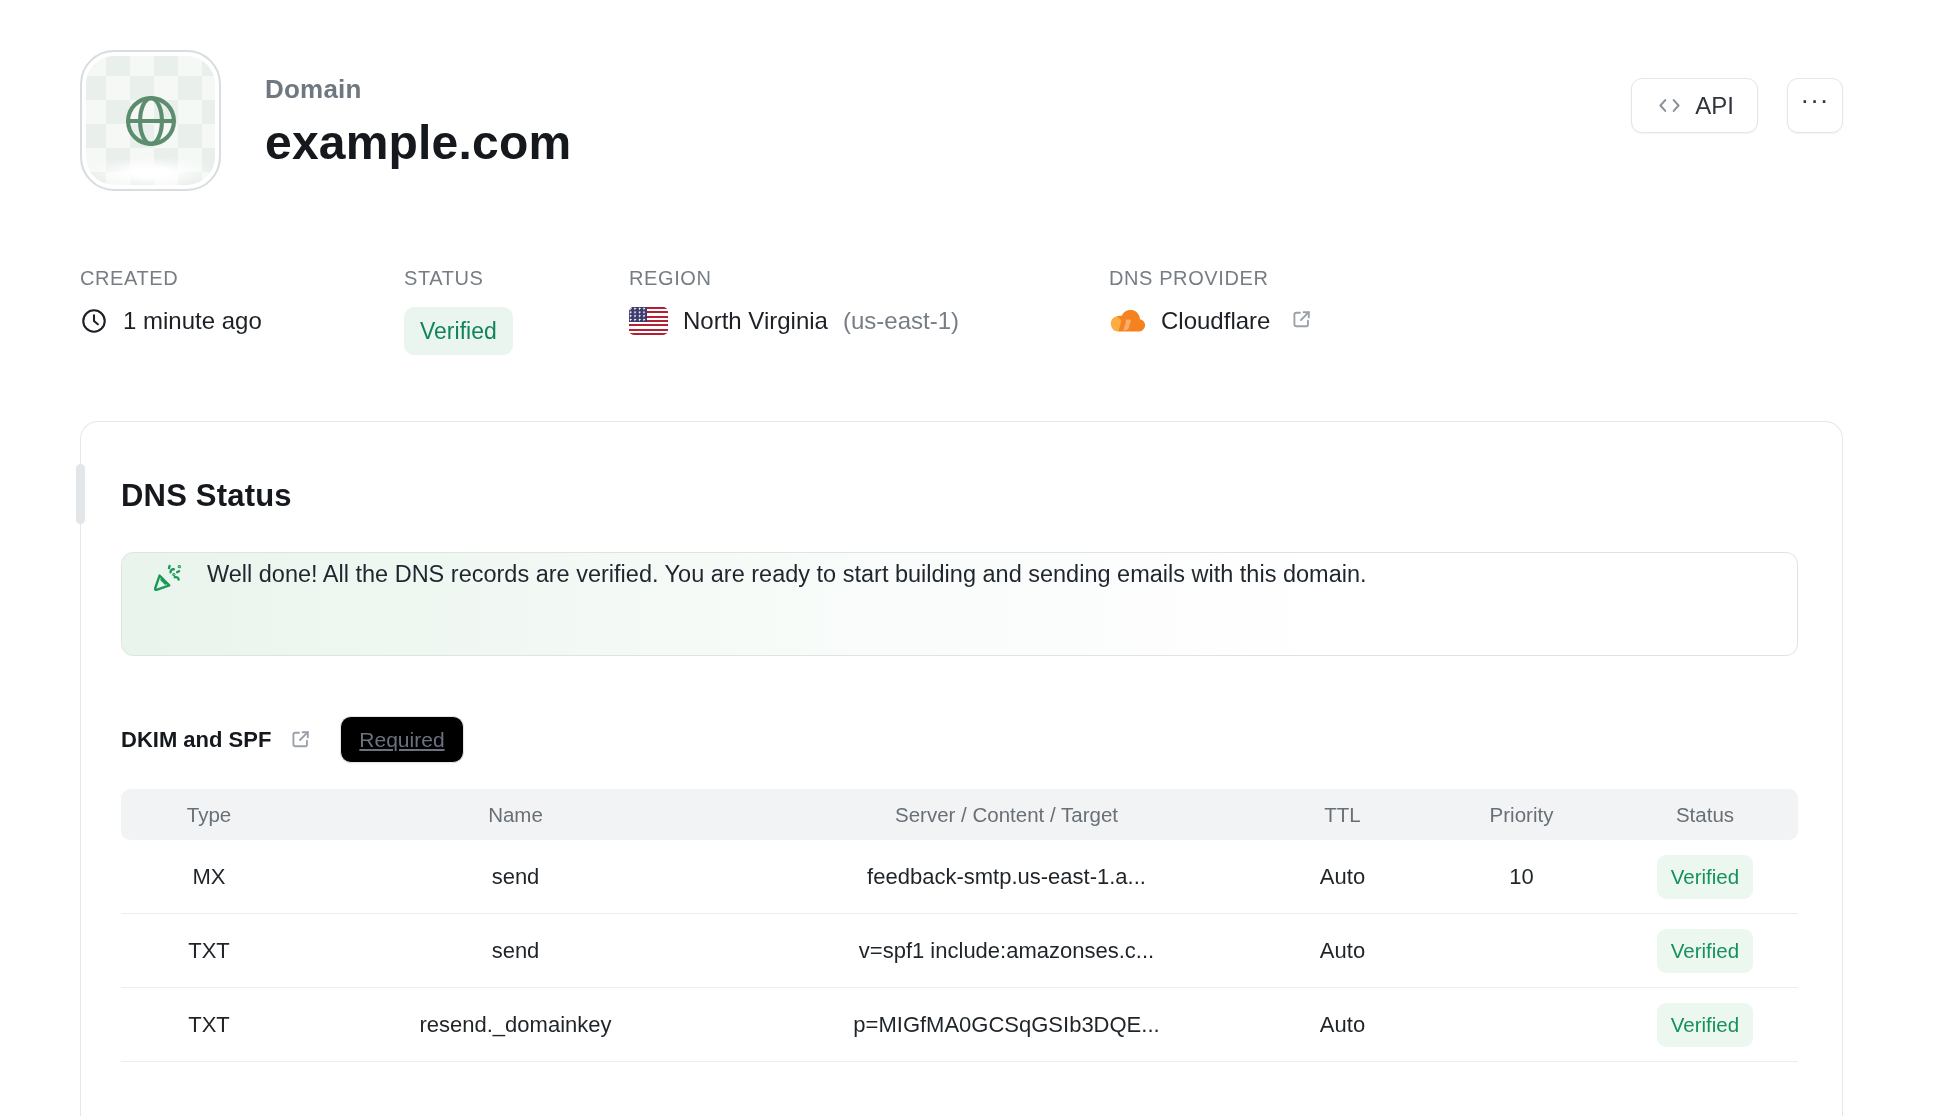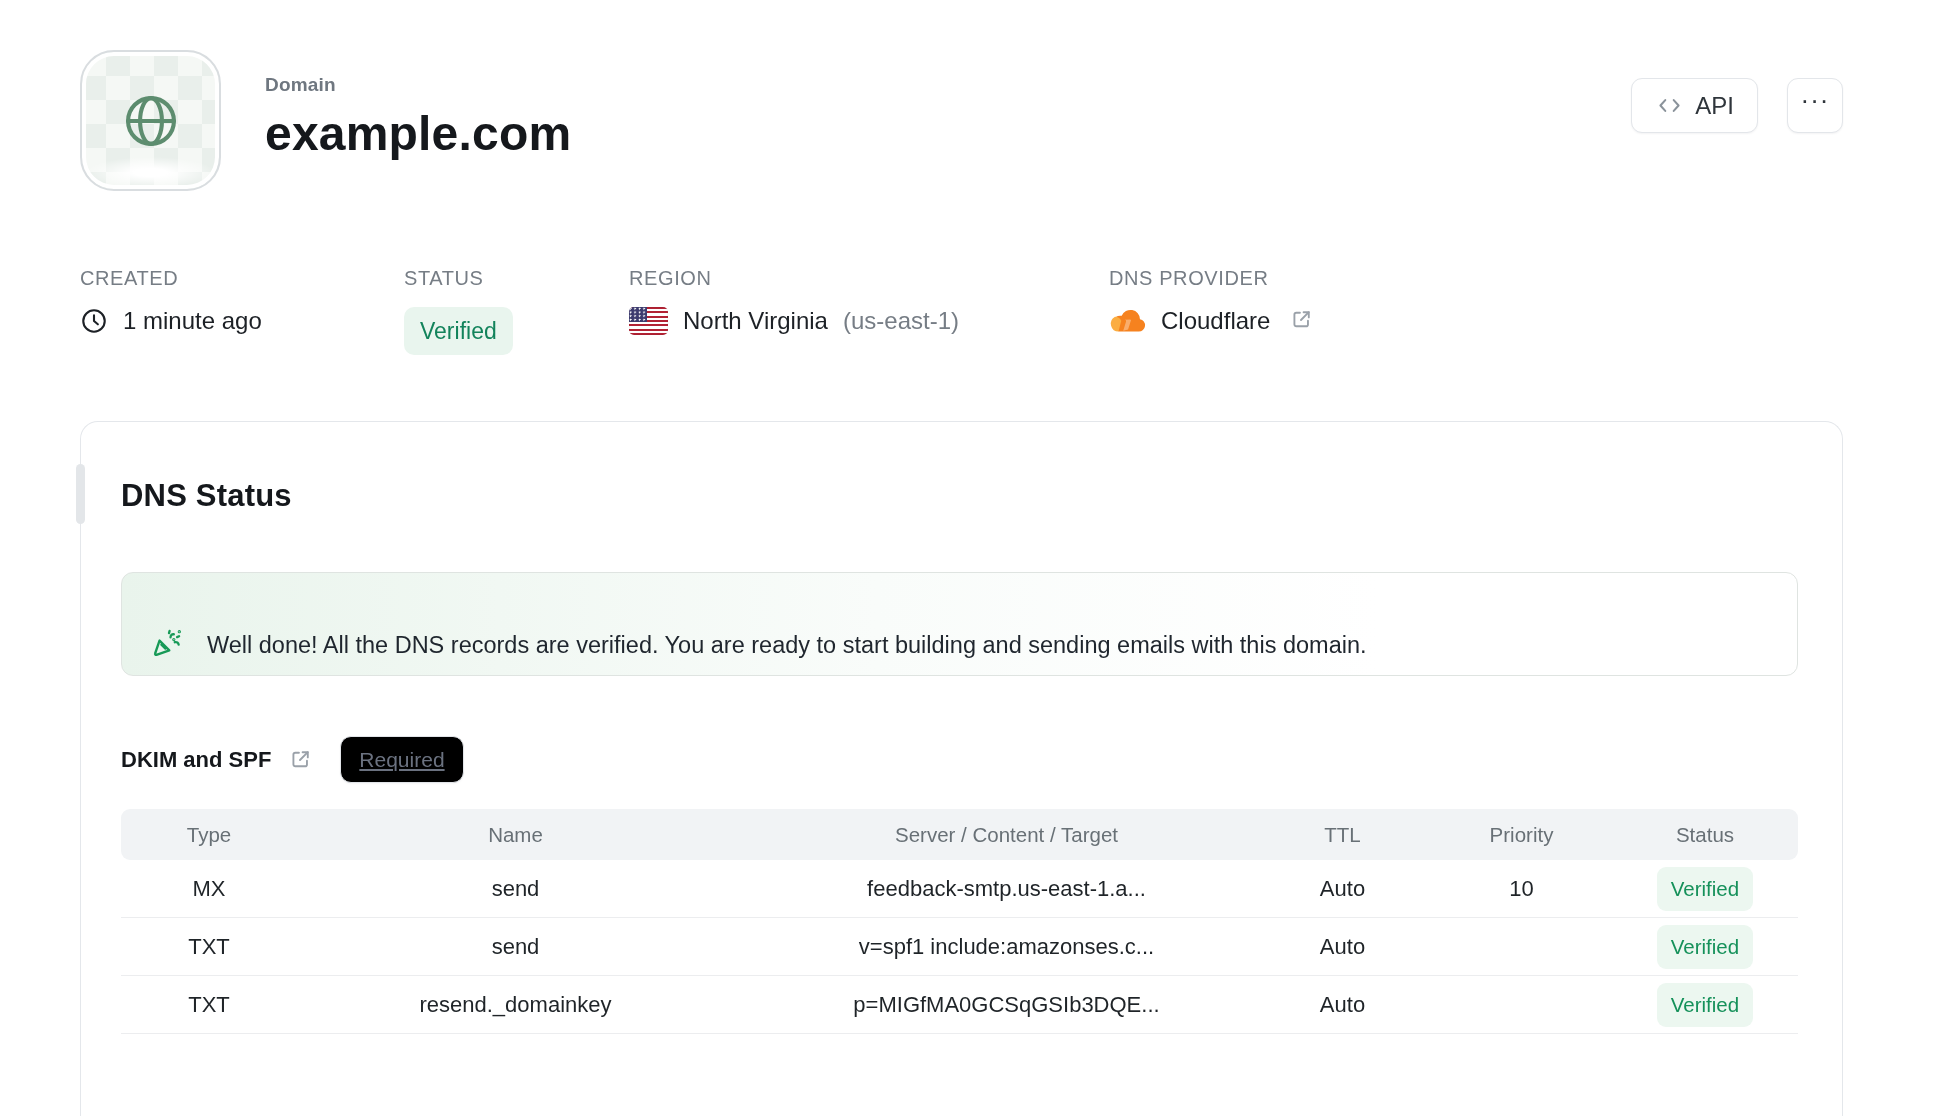--- a/index.html
+++ b/index.html
@@ -10,21 +10,21 @@
   .header { display:flex; padding:50px 101px 0 80px; align-items:flex-start; }
   .domain-tile { width:141px; height:141px; border-radius:34px; border:2px solid #d9dde0;
     position:relative; overflow:hidden; flex:0 0 auto;
     background:
       radial-gradient(closest-side at 50% 88%, #ffffff 25%, rgba(255,255,255,0) 95%),
       repeating-conic-gradient(#e9efeb 0% 25%, #f5f8f5 0% 50%);
     background-size:100% 100%, 48px 48px;
     box-shadow: inset 0 0 0 4px #fff; }
   .globe { position:absolute; left:50%; top:50%; transform:translate(-50%,-50%); }
   .header-text { margin-left:44px; padding-top:24px; }
-  .domain-label { font-size:19px; font-weight:600; color:#6f7780; letter-spacing:.2px; }
+  .domain-label { font-size:26px; font-weight:600; color:#6f7780; letter-spacing:.2px; }
   .domain-title { font-size:48px; font-weight:700; color:#15181c; margin-top:10px; letter-spacing:.2px; }
   .header-actions { margin-left:auto; margin-top:28px; display:flex; gap:29px; }
   .btn { display:flex; align-items:center; justify-content:center; height:55px; border:1px solid #e3e6ea;
     border-radius:11px; background:#fff; box-shadow:0 1px 2px rgba(16,24,40,.05); cursor:pointer; }
   .btn-api { padding:8px 23px; gap:11px; font-size:24px; color:#2f353b; }
   .btn-more { width:56px; font-size:26px; color:#2f353b; letter-spacing:1px; padding-bottom:10px; }
 
   
   .meta { display:flex; margin:76px 0 0 80px; }
   .meta-col1 { width:324px; } .meta-col2 { width:225px; } .meta-col3 { width:480px; }
@@ -38,35 +38,35 @@
     background-image:radial-gradient(circle at 1.5px 1.5px, #fff .9px, transparent 1.1px); background-size:4.5px 3.7px; }
   .region-code { color:#767d85; }
 
   
   .card { position:relative; margin:66px 101px 0 80px; min-height:700px;
     border:1px solid #e4e7eb; border-bottom:none; border-radius:18px 18px 0 0; background:#fff;
     padding:56px 44px 0 40px; }
   .accent-bar { position:absolute; left:-5px; top:42px; width:9px; height:60px; background:#e3e6e9; border-radius:8px; }
   .card-title { font-size:31px; font-weight:700; color:#15181c; letter-spacing:.2px; }
 
-  .banner { margin-top:58px; height:104px; display:flex; align-items:flex-end; gap:23px; padding:16px 29px;
+  .banner { margin-top:38px; height:104px; display:flex; align-items:flex-start; gap:23px; padding:8px 29px;
     border:1px solid #dfe4e1; border-radius:12px; font-size:23.5px; color:#1f262e;
     background:linear-gradient(90deg,#e9f4ec 0%, #f9fcfa 45%, #ffffff 75%); }
 
   .section-head { margin-top:60px; display:flex; align-items:center; gap:17px; }
   .section-title { font-size:22px; font-weight:700; color:#15181c; }
   .badge-required { margin-left:10px; display:inline-flex; align-items:center; height:47px; padding:0 18px;
     border:1px solid #e2e5e9; border-radius:11px; color:#6b7280; font-size:21px; background:#000000;
     box-shadow:0 1px 2px rgba(16,24,40,.04);text-decoration:underline; }
 
   
   .dns-table { margin-top:26px;text-align:center; }
   .t-row { display:grid; grid-template-columns:151px 487px 495px 177px 181px 1fr; align-items:center; }
   .t-head { height:51px; background:#f1f3f5; border-radius:9px; color:#687076; font-size:20.5px; }
-  .t-body-row { height:58px; border-bottom:1px solid #ecedef; font-size:22px; color:#1f2428; }
+  .t-body-row { height:74px; border-bottom:1px solid #ecedef; font-size:22px; color:#1f2428; }
   .cell-first { padding-left:25px; }
   .badge-status { display:inline-flex; align-items:center; height:44px; padding:0 14px; border-radius:9px;
     background:#ecf7f0; color:#15915a; font-size:20.5px; }
   .icon { flex:0 0 auto; display:inline-flex; }
 </style>
 </head>
 <body>
 
 <div class="header">
   <div class="domain-tile">

